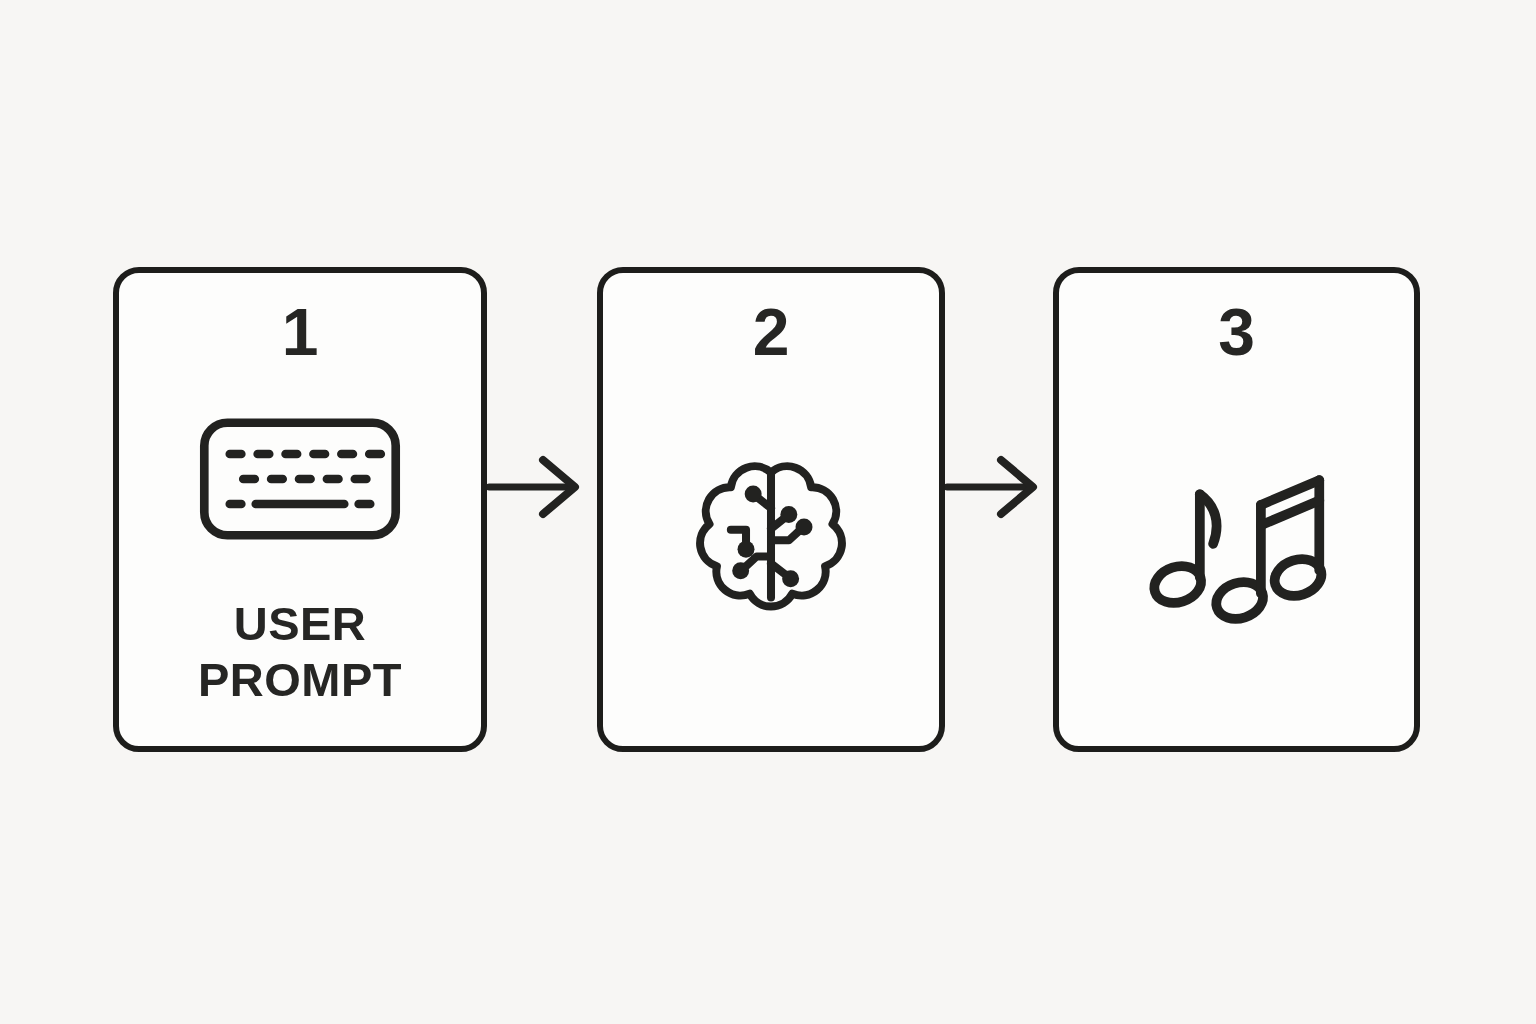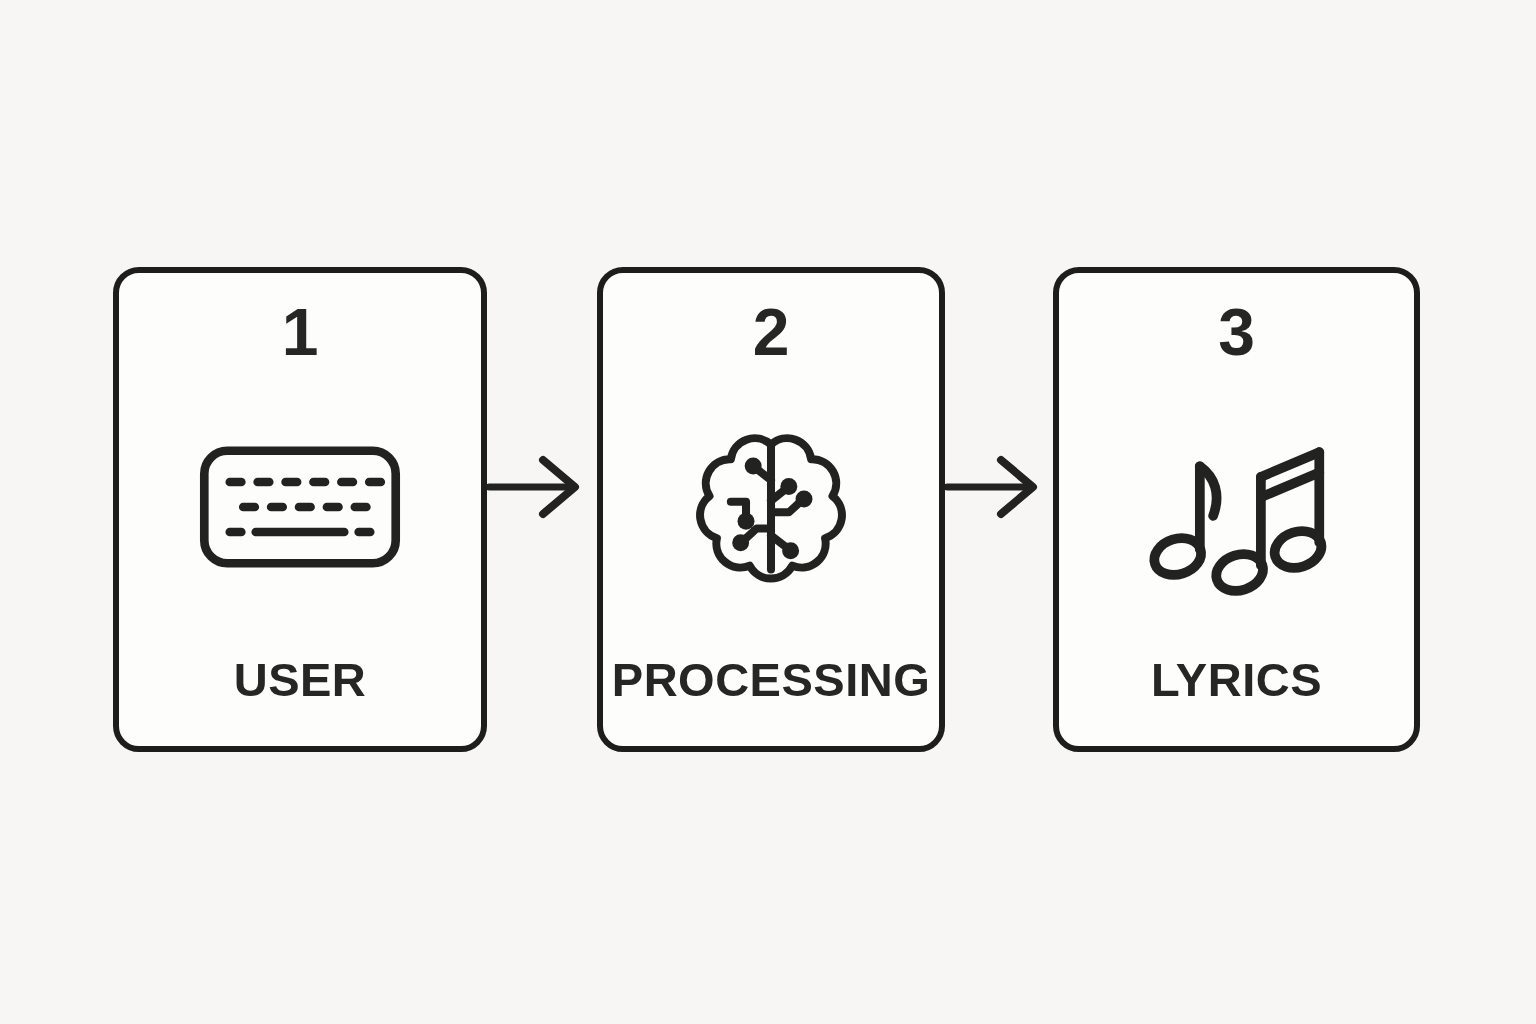--- a/index.html
+++ b/index.html
@@ -88,20 +88,21 @@
           <path class="stroke" stroke-width="9" d="M32 38 h12 M61 38 h12 M90 38 h12 M119 38 h12 M148 38 h12 M177 38 h12"></path>
 
           <path class="stroke" stroke-width="9" d="M46 64 h12 M75 64 h12 M104 64 h12 M133 64 h12 M162 64 h12"></path>
 
           <path class="stroke" stroke-width="9" d="M32 90 h12 M59 90 h92 M166 90 h12"></path>
         </svg>
       </span>
     </div>
     <div class="step-label">
       <div>USER</div>
+      <div>PROMPT</div>
     </div>
   </div>
 
   <div class="arrow arrow-1">
     <svg width="96" height="70" viewBox="0 0 96 70">
       <path class="stroke" stroke-width="7" d="M2 35 H82"></path>
       <path class="stroke" stroke-width="8" d="M56 8 L88 35 L56 62"></path>
     </svg>
   </div>
 
@@ -135,21 +136,20 @@
           <path class="stroke" stroke-width="9" d="M100 95 L115 83"></path>
           <circle class="fill" cx="120" cy="79" r="9.5"></circle>
           <path class="stroke" stroke-width="9" d="M100 108 H120 L132 97"></path>
           <circle class="fill" cx="137" cy="93" r="9.5"></circle>
           <path class="stroke" stroke-width="9" d="M100 134 L117 147"></path>
           <circle class="fill" cx="122" cy="151" r="9.5"></circle>
         </svg>
       </span>
     </div>
     <div class="step-label">
-      <div>PROCESSING</div>
     </div>
   </div>
 
   <div class="arrow arrow-2">
     <svg width="96" height="70" viewBox="0 0 96 70">
       <path class="stroke" stroke-width="7" d="M2 35 H82"></path>
       <path class="stroke" stroke-width="8" d="M56 8 L88 35 L56 62"></path>
     </svg>
   </div>
 
@@ -166,17 +166,16 @@
           <ellipse class="stroke" stroke-width="11" cx="118" cy="178" rx="27" ry="20" transform="rotate(-18 118 178)"></ellipse>
           <path class="stroke" stroke-width="11" d="M142 170 V70"></path>
           <ellipse class="stroke" stroke-width="11" cx="184" cy="152" rx="27" ry="20" transform="rotate(-18 184 152)"></ellipse>
           <path class="stroke" stroke-width="11" d="M208 144 V42"></path>
           <path class="stroke" stroke-width="11" d="M142 70 L208 42"></path>
           <path class="stroke" stroke-width="11" d="M142 93 L208 65"></path>
         </svg>
       </span>
     </div>
     <div class="step-label">
-      <div>LYRICS</div>
     </div>
   </div>
 
 </div>
 
 </body></html>

